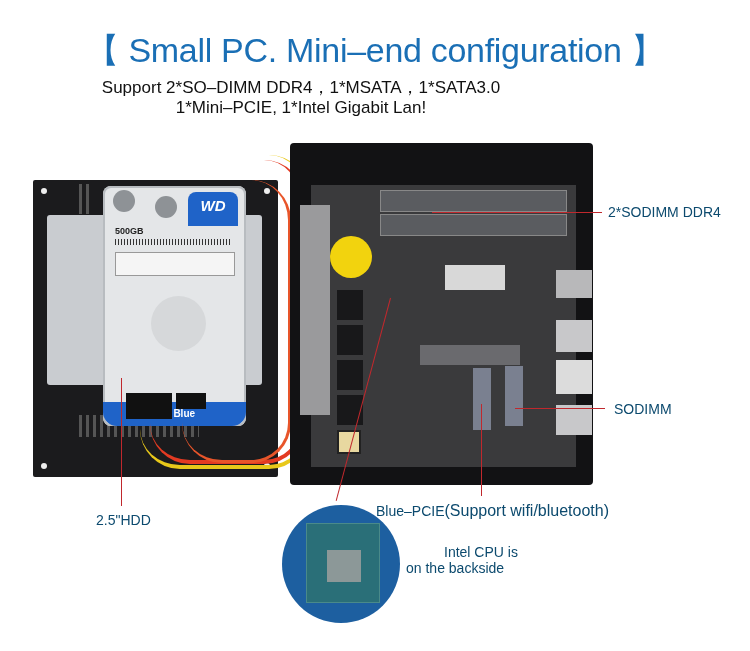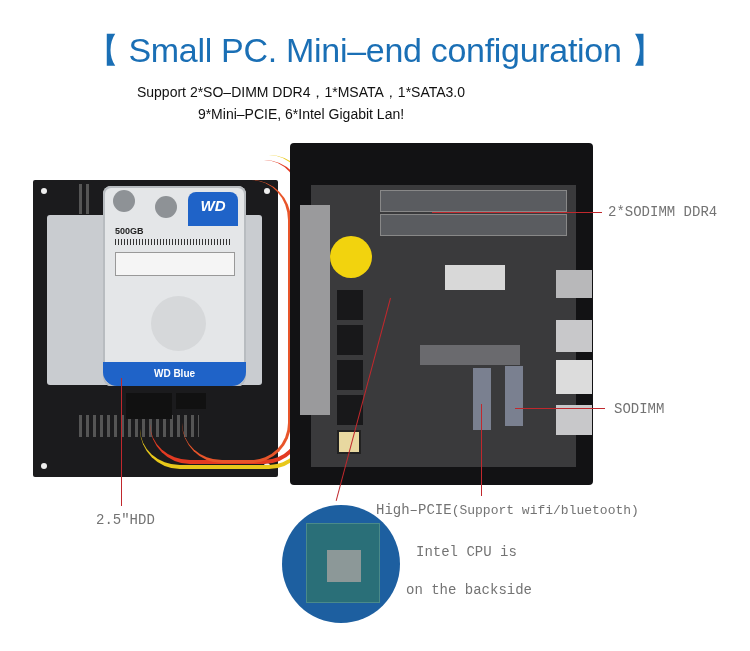--- a/index.html
+++ b/index.html
@@ -1,28 +1,28 @@
 <!DOCTYPE html>
 <html><head>
 <meta charset="utf-8">
 <style>
   html,body{margin:0;padding:0;background:#fff;}
   body{width:750px;height:651px;position:relative;overflow:hidden;font-family:"Liberation Sans",sans-serif;}
   .title{position:absolute;left:0;width:750px;top:28px;text-align:center;color:#1a6fb5;font-size:34px;letter-spacing:-0.3px;}
-  .sub{position:absolute;left:0;width:602px;text-align:center;color:#111;font-size:14px;margin-top:8px;}
+  .sub{position:absolute;left:0;width:602px;text-align:center;color:#111;font-size:17px;}
   .sub1{top:76px;} .sub2{top:98px;}
-  .lbl{position:absolute;color:#737373;font-size:14px;white-space:nowrap;font-family:Liberation Mono, monospace;}
-  .lbl small{font-size:13px;}
+  .lbl{position:absolute;color:#0c4a6e;font-size:14px;white-space:nowrap;}
+  .lbl small{font-size:16px;}
   .line{position:absolute;background:#c0282d;}
   
   .bracket{position:absolute;left:33px;top:180px;width:245px;height:297px;background:#1b1b1d;border-radius:2px;}
   .hole{position:absolute;width:6px;height:6px;border-radius:50%;background:#eee;}
   .vent{position:absolute;height:22px;background:repeating-linear-gradient(90deg,#555 0 3px,#1b1b1d 3px 7px);}
   .rail{position:absolute;left:47px;top:215px;width:215px;height:170px;background:#c9ccd0;border-radius:3px;}
-  .hdd{position:absolute;left:103px;top:186px;width:143px;height:200px;background:#e4e6e8;border-radius:8px;box-shadow:inset 0 0 0 2px #b8bcc0;overflow:hidden;}
+  .hdd{position:absolute;left:103px;top:186px;width:143px;height:240px;background:#e4e6e8;border-radius:8px;box-shadow:inset 0 0 0 2px #b8bcc0;overflow:hidden;}
   .hdd .wdlogo{position:absolute;right:8px;top:6px;width:50px;height:34px;background:#1f63c8;border-radius:8px 8px 0 0;color:#fff;font-weight:bold;font-style:italic;font-size:15px;text-align:center;line-height:28px;}
   .hdd .cap{position:absolute;top:4px;width:22px;height:22px;border-radius:50%;background:#8e9296;}
   .hdd .cap-text{position:absolute;left:12px;top:40px;font-size:9px;font-weight:bold;color:#222;}
   .hdd .barcode{position:absolute;left:12px;top:53px;width:115px;height:6px;background:repeating-linear-gradient(90deg,#333 0 1px,transparent 1px 3px);}
   .hdd .info{position:absolute;left:12px;top:66px;width:118px;height:22px;border:1px solid #999;background:#f5f5f5;}
   .hdd .disc{position:absolute;left:48px;top:110px;width:55px;height:55px;border-radius:50%;background:#d6d8da;}
   .hdd .band{position:absolute;left:0;bottom:0;width:100%;height:24px;background:#1f63c8;border-radius:0 0 14px 14px;color:#fff;font-size:10px;font-weight:bold;text-align:center;line-height:24px;}
   .conn{position:absolute;background:#111;}
   .wire{position:absolute;border-radius:40px;border-style:solid;border-color:transparent;}
   
@@ -39,21 +39,21 @@
   .powerc{position:absolute;left:337px;top:430px;width:20px;height:20px;background:#e8d8a0;border:2px solid #222;}
   .cpu{position:absolute;left:282px;top:505px;width:118px;height:118px;border-radius:50%;background:#1d5fa0;overflow:hidden;}
   .cpu .pkg{position:absolute;left:24px;top:18px;width:72px;height:78px;background:#2a6f78;border:1px solid #4a8a8a;}
   .cpu .die{position:absolute;left:45px;top:45px;width:34px;height:32px;background:#8c9898;}
 </style>
 </head>
 <body>
 
 <div class="title">【 Small PC. Mini–end configuration 】</div>
 <div class="sub sub1">Support 2*SO–DIMM DDR4，1*MSATA，1*SATA3.0</div>
-<div class="sub sub2">9*Mini–PCIE, 6*Intel Gigabit Lan!</div>
+<div class="sub sub2">1*Mini–PCIE, 1*Intel Gigabit Lan!</div>
 
 <div class="bracket">
   <div class="hole" style="left:8px;top:8px"></div>
   <div class="hole" style="right:8px;top:8px"></div>
   <div class="hole" style="left:8px;bottom:8px"></div>
   <div class="hole" style="right:8px;bottom:8px"></div>
   <div class="vent" style="left:46px;top:235px;width:120px"></div>
   <div class="vent" style="left:46px;top:4px;width:10px;height:30px"></div>
 </div>
 <div class="rail"></div>
@@ -103,16 +103,16 @@
 <div class="line" style="left:432px;top:212px;width:170px;height:1px"></div>
 <div class="line" style="left:515px;top:408px;width:90px;height:1px"></div>
 <div class="line" style="left:121px;top:378px;width:1px;height:128px"></div>
 <div class="line" style="left:481px;top:404px;width:1px;height:92px"></div>
 <div class="line" style="left:390px;top:298px;width:1px;height:210px;transform-origin:top;transform:rotate(15deg)"></div>
 
 <div class="lbl" style="left:608px;top:204px">2*SODIMM DDR4</div>
 <div class="lbl" style="left:614px;top:401px">SODIMM</div>
 <div class="lbl" style="left:96px;top:512px">2.5"HDD</div>
 <div class="lbl" style="left:376px;top:502px">
-  <span>High–PCIE</span><small>(Support wifi/bluetooth)</small>
+  <span>Blue–PCIE</span><small>(Support wifi/bluetooth)</small>
 </div>
-<div class="lbl" style="left:416px;top:544px">Intel CPU is</div>
-<div class="lbl" style="left:406px;top:582px">on the backside</div>
+<div class="lbl" style="left:444px;top:544px">Intel CPU is</div>
+<div class="lbl" style="left:406px;top:560px">on the backside</div>
 
 </body></html>

